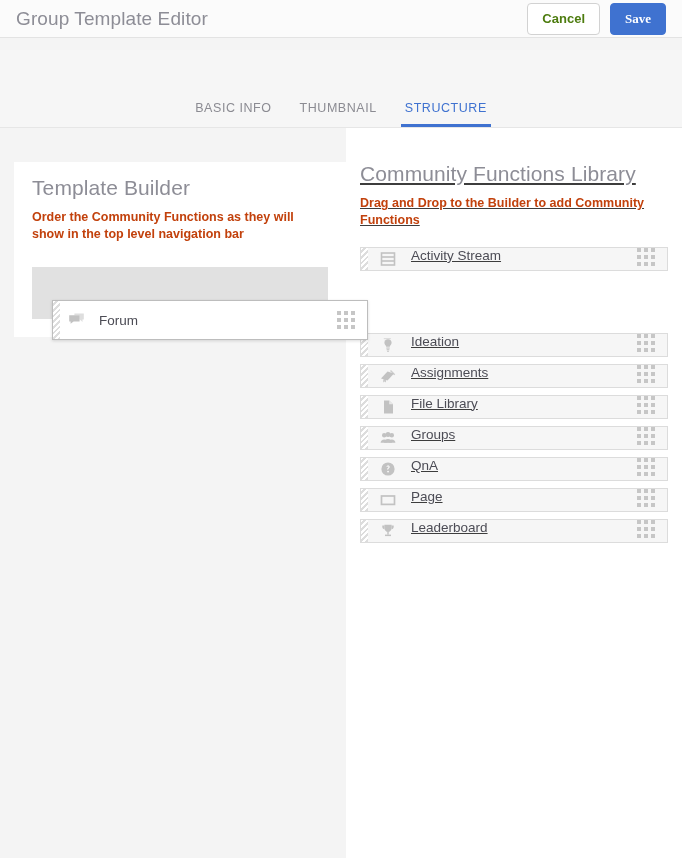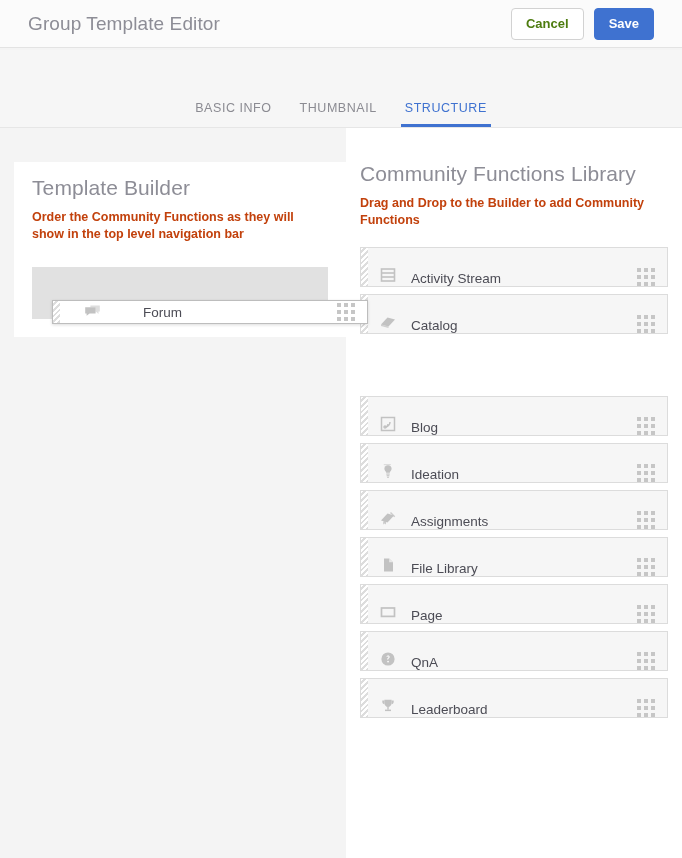--- a/index.html
+++ b/index.html
@@ -14,26 +14,26 @@
     font-family: "Liberation Sans", sans-serif;
     background: #f4f4f4;
     position: relative;
     color: #3d3d3d;
   }
 
   
   .topbar {
     position: absolute;
     left: 0; top: 0;
-    width: 682px; height: 48px;
+    width: 682px; height: 38px;
     background: #fbfbfb;
     border-bottom: 1px solid #e3e3e3;
     display: flex;
     align-items: center;
-    padding: 0 28px;
+    padding: 0 16px;
   }
   .app-title {
     font-size: 19px;
     font-weight: 400;
     color: #8d8d96;
     letter-spacing: .1px;
     white-space: nowrap;
   }
   .topbar-actions {
     margin-left: auto;
@@ -54,20 +54,21 @@
   }
   .btn-cancel {
     background: #ffffff;
     border: 1px solid #d2d2d2;
     color: #4d7c0f;
   }
   .btn-save {
     background: #3f72d0;
     border: 1px solid #3f72d0;
     color: #ffffff;
+    font-family: Liberation Serif, serif;
   }
 
   
   .tabbar {
     position: absolute;
     left: 0; top: 50px;
     width: 682px; height: 78px;
     background: #f6f6f6;
     border-bottom: 1px solid #e6e6e6;
     display: flex;
@@ -101,20 +102,21 @@
     background: #ffffff;
     padding: 14px 18px 18px 18px;
   }
   .library-panel {
     position: absolute;
     left: 346px; top: 128px;
     width: 336px;
     height: 730px;
     background: #ffffff;
     padding: 34px 14px 16px 14px;
+    text-decoration: underline;
   }
 
   .panel-title {
     font-size: 21px;
     font-weight: 400;
     color: #8d8d96;
     letter-spacing: .1px;
     margin-bottom: 9px;
     white-space: nowrap;
   }
@@ -133,26 +135,26 @@
   }
 
   
   .lib-list {
     margin-top: 18px;
     display: flex;
     flex-direction: column;
   }
   .lib-item {
     position: relative;
-    height: 40px;
+    height: 24px;
     background: #f6f6f6;
     border: 1px solid #dcdcdc;
     margin-bottom: 7px;
     display: flex;
-    align-items: flex-end;
+    align-items: flex-start;
     padding-left: 16px;
     cursor: grab;
   }
   .lib-item::before {
     content: "";
     position: absolute;
     left: 0; top: 0; bottom: 0;
     width: 7px;
     background-image: repeating-linear-gradient(
       135deg,
@@ -191,30 +193,29 @@
     display: block;
     width: 4px; height: 4px;
     background: #c6c6c6;
   }
 
   
   .drag-card {
     position: absolute;
     left: 52px; top: 300px;
     width: 316px;
-    height: 24px;
+    height: 40px;
     background: #ffffff;
     border: 1px solid #bdbdbd;
     box-shadow: 0 1px 3px rgba(0,0,0,.14);
     display: flex;
     align-items: center;
-    padding-left: 28px;
+    padding-left: 12px;
     z-index: 40;
     cursor: grabbing;
-    gap: 28px;
   }
   .drag-card::before {
     content: "";
     position: absolute;
     left: 0; top: 0; bottom: 0;
     width: 7px;
     background-image: repeating-linear-gradient(
       135deg,
       #ffffff 0px, #ffffff 2px,
       #dddddd 2px, #dddddd 4px
@@ -265,65 +266,23 @@
           <i></i>
           <i></i>
           <i></i>
           <i></i>
           <i></i>
           <i></i>
           <i></i>
       </span>
     </div>
 
-    <div class="lib-item">
-      <span class="item-icon">
-        <svg width="18" height="18" viewBox="0 0 18 18" fill="#c2c2c2">
-          <path d="M2 11.5 L8.5 4.5 L16 6.5 L9.5 13.5 Z"></path>
-          <path d="M2 11.5 L2 13 L9.5 15 L9.5 13.5 Z" opacity=".75"></path>
-        </svg>
-      </span>
-      <span class="item-label">Catalog</span>
-      <span class="drag-handle">
-        <i></i>
-          <i></i>
-          <i></i>
-          <i></i>
-          <i></i>
-          <i></i>
-          <i></i>
-          <i></i>
-          <i></i>
-      </span>
-    </div>
 
     <div class="lib-spacer"></div>
 
-    <div class="lib-item">
-      <span class="item-icon">
-        <svg width="18" height="18" viewBox="0 0 18 18" fill="none" stroke="#c2c2c2" stroke-width="1.5">
-          <rect x="2.5" y="2.5" width="13" height="13"></rect>
-          <path d="M6 12 A5 5 0 0 0 11 7" stroke-width="1.5"></path>
-          <path d="M6 12 A3 3 0 0 0 9 9" stroke-width="1.4"></path>
-          <circle cx="6" cy="12" r="1"></circle>
-        </svg>
-      </span>
-      <span class="item-label">Blog</span>
-      <span class="drag-handle">
-        <i></i>
-          <i></i>
-          <i></i>
-          <i></i>
-          <i></i>
-          <i></i>
-          <i></i>
-          <i></i>
-          <i></i>
-      </span>
-    </div>
 
     <div class="lib-item">
       <span class="item-icon">
         <svg width="18" height="18" viewBox="0 0 18 18" fill="#c2c2c2">
           <path d="M9 3.2 c-2.1 0-3.6 1.5-3.6 3.4 0 1.3 .7 2.2 1.3 3 .3 .4 .4 .7 .4 1.1 h3.8 c0-.4 .1-.7 .4-1.1 .6-.8 1.3-1.7 1.3-3 0-1.9-1.5-3.4-3.6-3.4z"></path>
           <rect x="7.3" y="11.5" width="3.4" height="1.1"></rect>
           <rect x="7.6" y="13.2" width="2.8" height="1.1"></rect>
           <rect x="8.1" y="14.8" width="1.8" height="1"></rect>
           <rect x="4.8" y="2.2" width="7" height=".9" opacity=".6"></rect>
           <rect x="5.6" y="3.9" width="6" height=".8" opacity=".45"></rect>
@@ -380,28 +339,32 @@
           <i></i>
           <i></i>
           <i></i>
           <i></i>
           <i></i>
           <i></i>
           <i></i>
       </span>
     </div>
 
-
-    <div class="lib-item">
-      <span class="item-icon">
-        <svg width="18" height="18" viewBox="0 0 18 18" fill="none" stroke="#c2c2c2" stroke-width="1.7">
-          <rect x="2.5" y="5" width="13" height="8.4"></rect>
-        </svg>
-      </span>
-      <span class="item-label">Page</span>
+    <div class="lib-item">
+      <span class="item-icon">
+        <svg width="18" height="18" viewBox="0 0 18 18" fill="#c2c2c2">
+          <circle cx="5.2" cy="6.3" r="2.2"></circle>
+          <circle cx="12.8" cy="6.3" r="2.2"></circle>
+          <circle cx="9" cy="5.6" r="2.5"></circle>
+          <path d="M1.6 13.8 c0-2.1 1.6-3.4 3.6-3.4 s3.6 1.3 3.6 3.4 z"></path>
+          <path d="M9.2 13.8 c0-2.1 1.6-3.4 3.6-3.4 s3.6 1.3 3.6 3.4 z"></path>
+          <path d="M5 13.8 c0-2.4 1.8-3.9 4-3.9 s4 1.5 4 3.9 z"></path>
+        </svg>
+      </span>
+      <span class="item-label">Groups</span>
       <span class="drag-handle">
         <i></i>
           <i></i>
           <i></i>
           <i></i>
           <i></i>
           <i></i>
           <i></i>
           <i></i>
           <i></i>
@@ -410,20 +373,40 @@
 
     <div class="lib-item">
       <span class="item-icon">
         <svg width="18" height="18" viewBox="0 0 18 18">
           <circle cx="9" cy="9" r="6.6" fill="#c2c2c2"></circle>
           <path d="M7.5 7.1 c0-1 .8-1.7 1.6-1.7 .9 0 1.6 .6 1.6 1.5 0 1.3-1.5 1.3-1.5 2.6 h-1.1 c0-1.8 1.5-1.7 1.5-2.6 0-.4-.3-.6-.6-.6-.4 0-.7 .3-.7 .8 z" fill="#ffffff"></path>
           <circle cx="9.05" cy="11.6" r=".85" fill="#ffffff"></circle>
         </svg>
       </span>
       <span class="item-label">QnA</span>
+      <span class="drag-handle">
+        <i></i>
+          <i></i>
+          <i></i>
+          <i></i>
+          <i></i>
+          <i></i>
+          <i></i>
+          <i></i>
+          <i></i>
+      </span>
+    </div>
+
+    <div class="lib-item">
+      <span class="item-icon">
+        <svg width="18" height="18" viewBox="0 0 18 18" fill="none" stroke="#c2c2c2" stroke-width="1.7">
+          <rect x="2.5" y="5" width="13" height="8.4"></rect>
+        </svg>
+      </span>
+      <span class="item-label">Page</span>
       <span class="drag-handle">
         <i></i>
           <i></i>
           <i></i>
           <i></i>
           <i></i>
           <i></i>
           <i></i>
           <i></i>
           <i></i>

